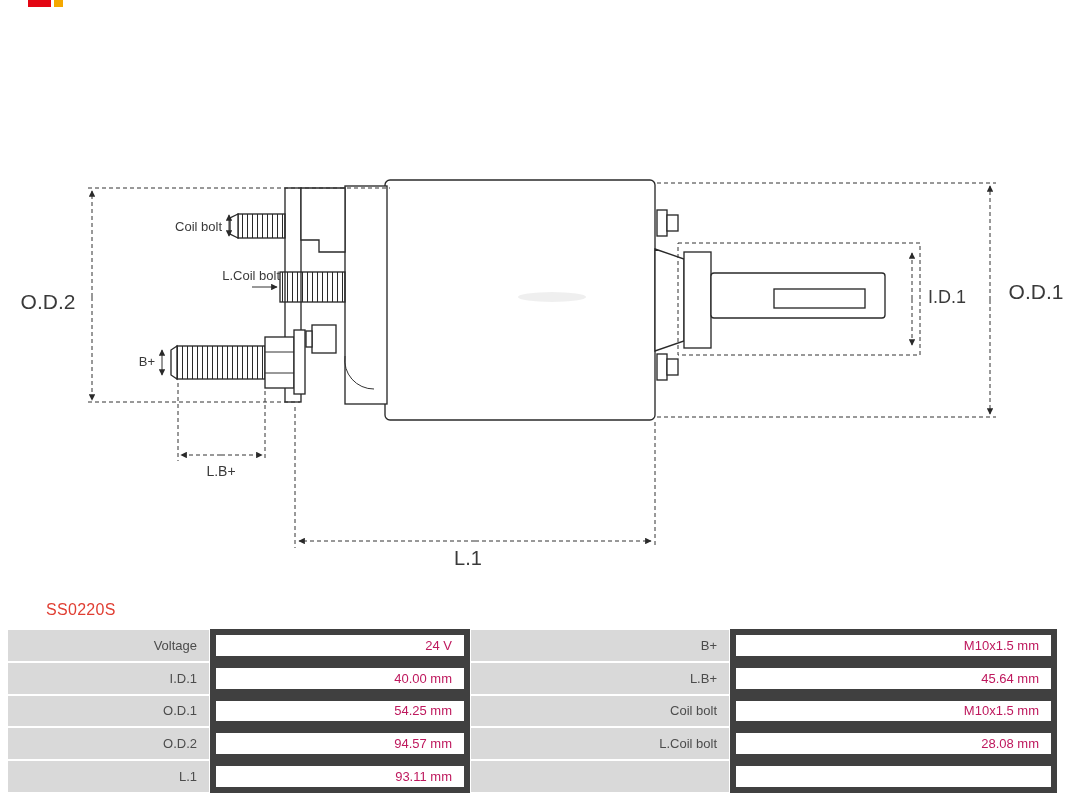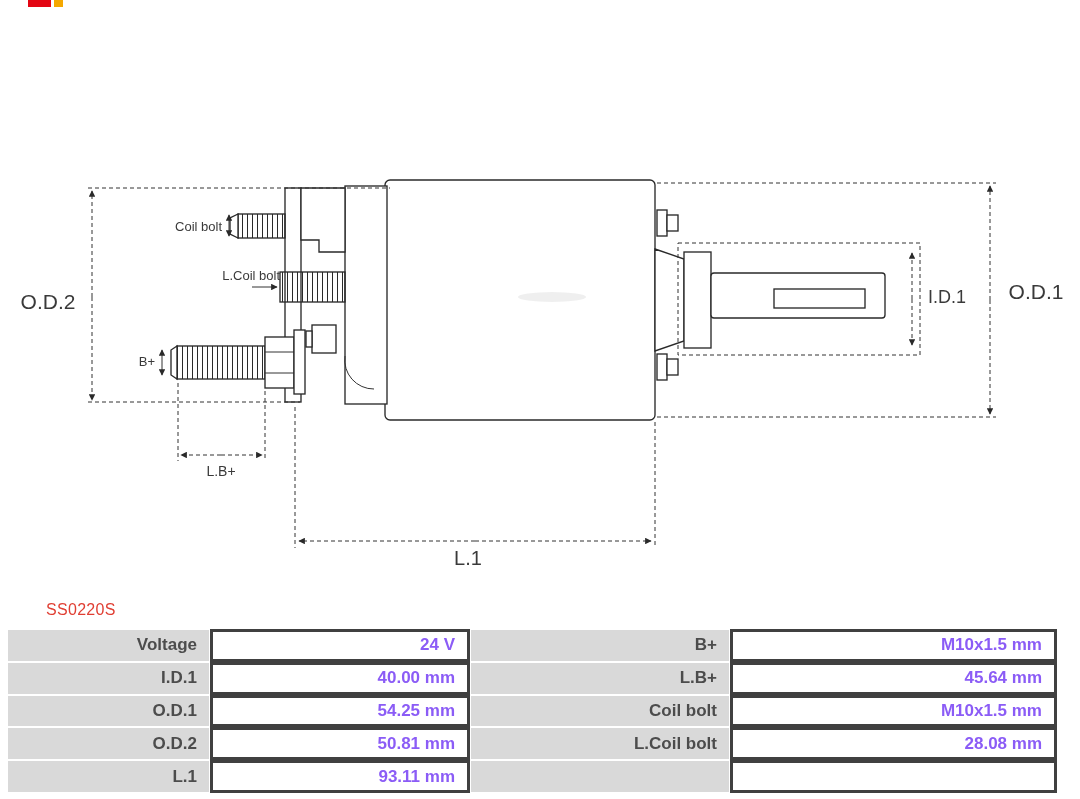--- a/index.html
+++ b/index.html
@@ -20,23 +20,23 @@
   .t-mid{font-size:18px;}
   .t-sm{font-size:13px;}
   .t-l1{font-size:20px;}
   
   .code{position:absolute;left:14px;top:601px;font-size:16px;color:#e03e32;letter-spacing:.3px;margin-left:32px;}
   
   .spec-table{position:absolute;left:7px;top:629px;width:1050px;display:grid;
               grid-template-columns:203px 260px 260px 1fr;}
   .tr{display:contents;}
   .td{height:32.8px;display:flex;align-items:center;justify-content:flex-end;
-      padding:0 12px 0 6px;font-size:17px;box-sizing:border-box;white-space:nowrap;font-weight:bold;}
+      padding:0 12px 0 6px;font-size:13px;box-sizing:border-box;white-space:nowrap;}
   .td.label{background:#d9d9d9;border:1px solid #fff;color:#4c4c4c;}
-  .td.value{background:#fff;border:3px solid #404040;color:#8b5cf6;}
+  .td.value{background:#fff;border:6px solid #404040;color:#be185d;}
 </style>
 </head>
 <body>
 
 <div class="page">
 
   <div class="logo-frag">
     <span class="lf-red"></span>
     <span class="lf-yellow"></span>
   </div>
@@ -157,21 +157,21 @@
       <div class="td value">45.64 mm</div>
     </div>
     <div class="tr">
       <div class="td label">O.D.1</div>
       <div class="td value">54.25 mm</div>
       <div class="td label">Coil bolt</div>
       <div class="td value">M10x1.5 mm</div>
     </div>
     <div class="tr">
       <div class="td label">O.D.2</div>
-      <div class="td value">50.81 mm</div>
+      <div class="td value">94.57 mm</div>
       <div class="td label">L.Coil bolt</div>
       <div class="td value">28.08 mm</div>
     </div>
     <div class="tr">
       <div class="td label">L.1</div>
       <div class="td value">93.11 mm</div>
       <div class="td label"></div>
       <div class="td value"></div>
     </div>
   </div>

